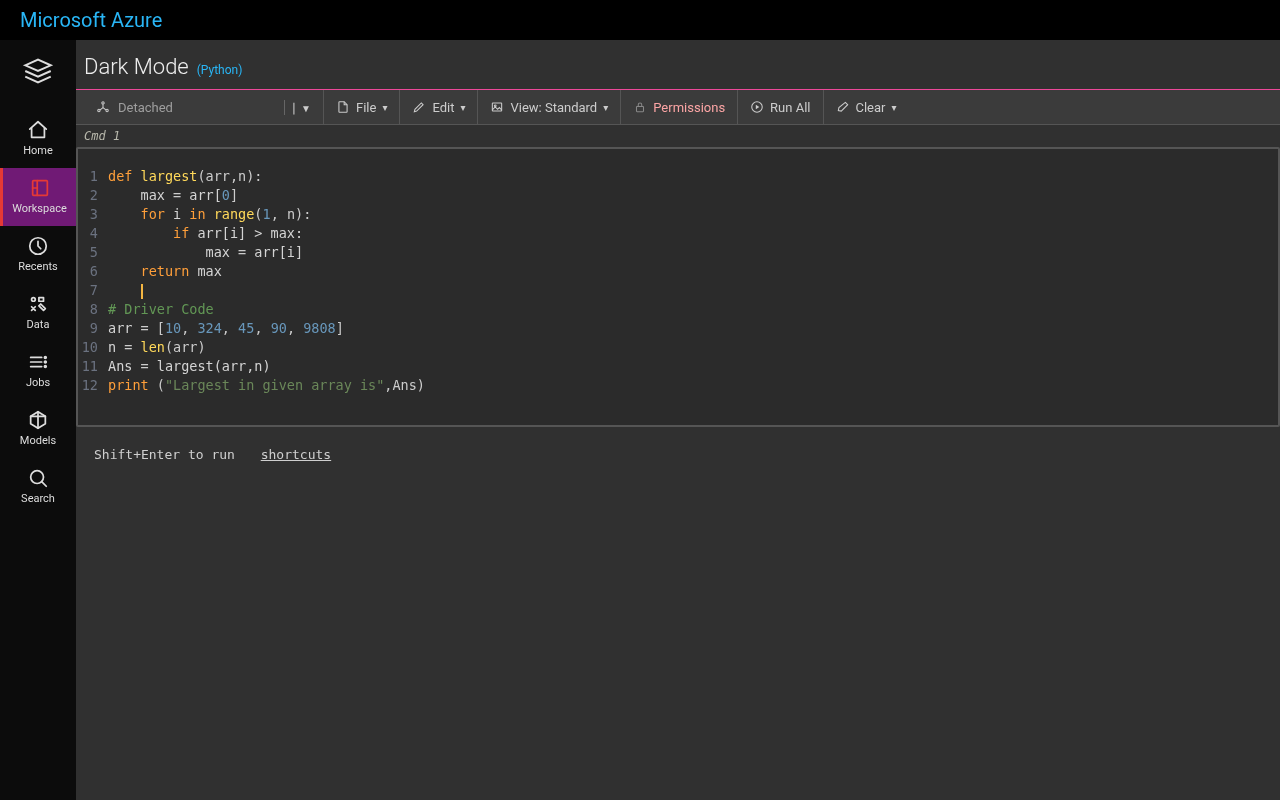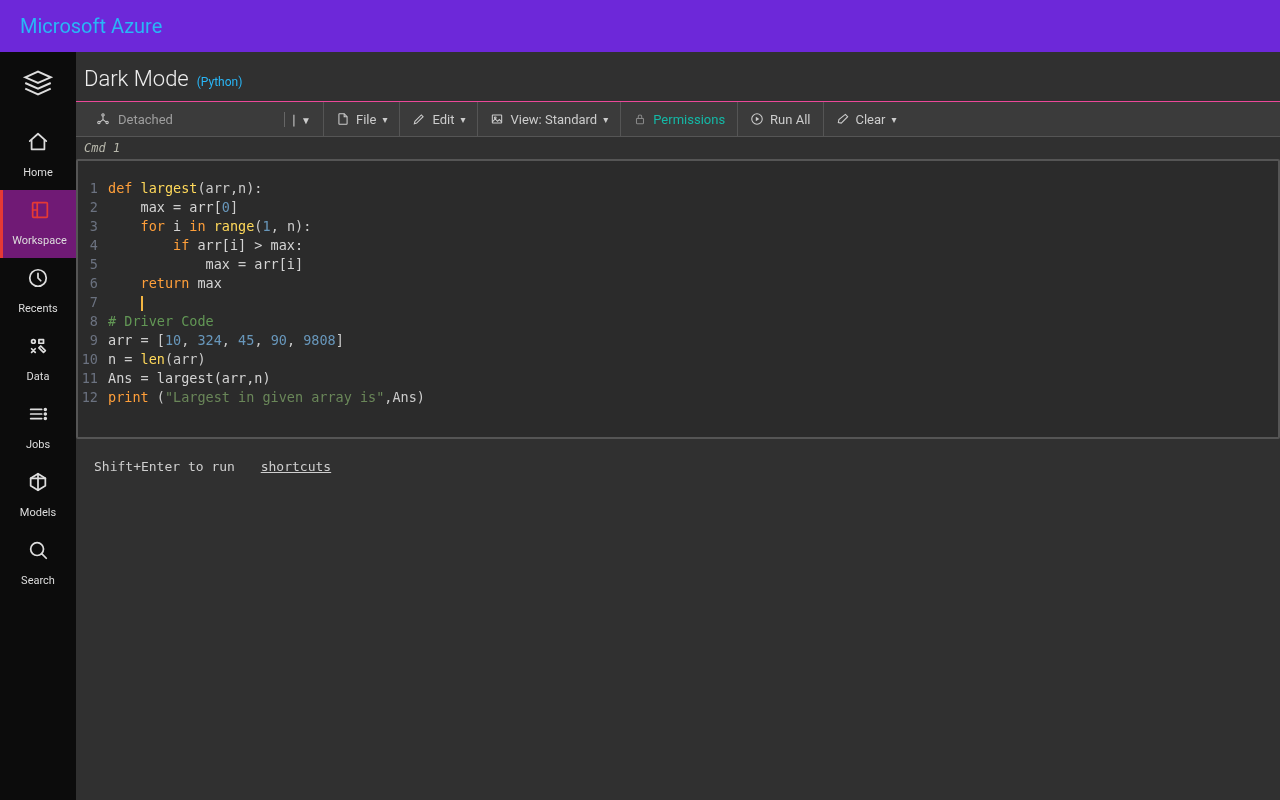--- a/index.html
+++ b/index.html
@@ -1,36 +1,36 @@
 <!DOCTYPE html>
 <html><head>
 <meta charset="utf-8">
 <style>
   * { margin:0; padding:0; box-sizing:border-box; }
   html,body { width:1280px; height:800px; background:#303030; font-family:-apple-system,BlinkMacSystemFont,"Segoe UI",Roboto,Arial,sans-serif; color:#ccc; overflow:hidden; }
-  .topbar { height:52px; background:#6d28d9; display:flex; align-items:center; padding:0 20px; }
+  .topbar { height:40px; background:#000000; display:flex; align-items:center; padding:0 20px; }
   .brand { color:#29b6f6; font-size:20px; font-weight:400; }
   .shell { display:flex; height:760px; }
   .sidebar { width:76px; background:#0c0c0c; display:flex; flex-direction:column; align-items:center; padding-top:14px; gap:0; }
   .brand-icon { width:34px; height:34px; }
   .nav { margin-top:22px; width:100%; display:flex; flex-direction:column; }
-  .nav-item { display:flex; flex-direction:column; align-items:center; justify-content:center; padding:9px 17px 11px; font-size:11px; color:#ddd; cursor:pointer; width:100%; gap:13px; }
+  .nav-item { display:flex; flex-direction:column; align-items:center; justify-content:center; padding:9px 17px 11px; font-size:11px; color:#ddd; cursor:pointer; width:100%; gap:3px; }
   .nav-item.active { background:#701a75; border-left:3px solid #e53935; }
   .nav-item .label { }
   .ic { width:22px; height:22px; stroke:#ddd; fill:none; stroke-width:1.9; stroke-linecap:round; stroke-linejoin:round; }
   .nav-item.active .ic { stroke:#e53935; }
   .main { flex:1; display:flex; flex-direction:column; }
   .title-row { padding:14px 8px 4px; display:flex; align-items:baseline; gap:8px; }
   .page-title { font-size:22px; font-weight:300; color:#eee; }
   .lang { font-size:12px; color:#29b6f6; }
   .toolbar { height:36px; margin:6px 0 0; background:#3b3b3b; display:flex; align-items:center; padding:0 8px; border-top:1px solid #ec4899; border-bottom:1px solid #555; gap:0; }
   .tb-cluster { display:flex; align-items:center; height:100%; font-size:13px; color:#ccc; padding:0 12px; border-right:1px solid #555; cursor:pointer; gap:6px; }
   .tb-cluster.last { border-right:none; }
   .tb-cluster .ic2 { width:14px; height:14px; stroke:#ccc; fill:none; stroke-width:1.8; }
-  .tb-cluster.disabled { color:#14b8a6; }
+  .tb-cluster.disabled { color:#fca5a5; }
   .tb-cluster.disabled .ic2 { stroke:#888; }
   .cluster-sel { width:240px; justify-content:space-between; }
   .caret { font-size:10px; color:#ccc; }
   .cluster-sel .name { color:#9e9e9e; }
   .cmd-label { font-family:ui-monospace,Menlo,Consolas,monospace; font-size:12px; color:#b9b9ad; padding:4px 8px;font-style:italic; }
   .cell { margin:0 0 0 0; }
   .code-block { background:#2b2b2b; border:2px solid #555; border-radius:2px; margin:0 0 0 0; padding:18px 0 30px; position:relative; }
   .code { font-family:ui-monospace,Menlo,Consolas,monospace; font-size:13.5px; line-height:19px; }
   .row { display:flex; }
   .gut { width:30px; text-align:right; color:#6b7280; padding-right:10px; user-select:none; }

